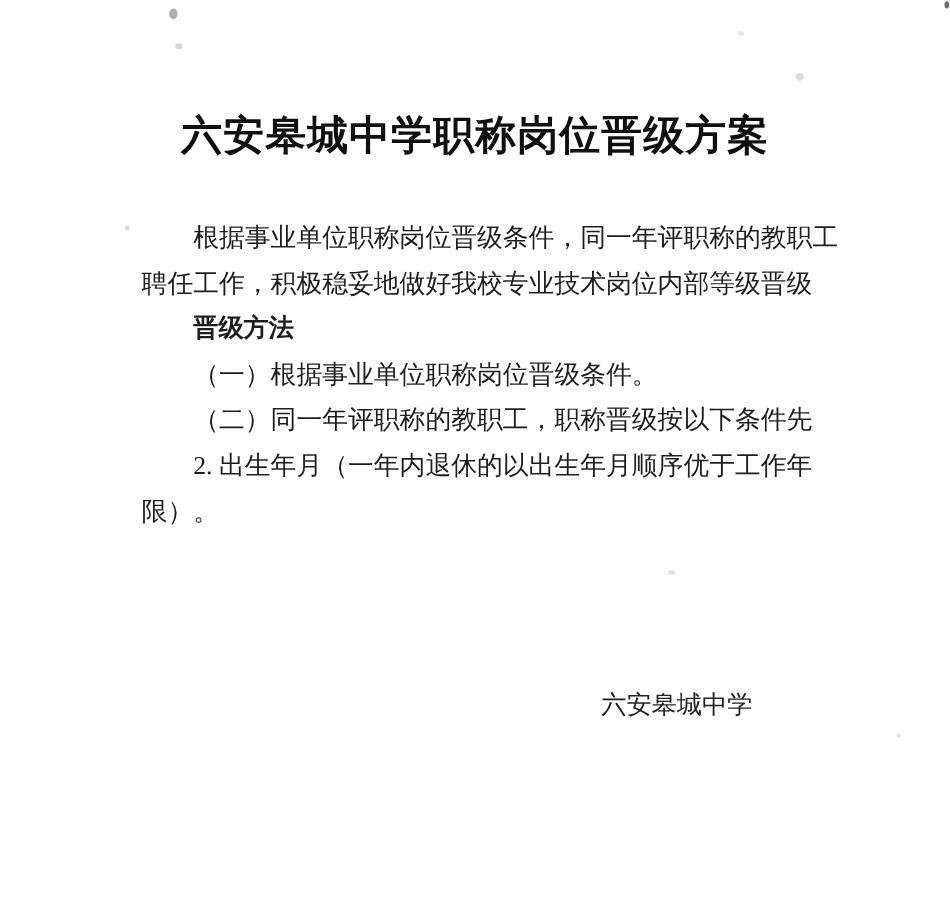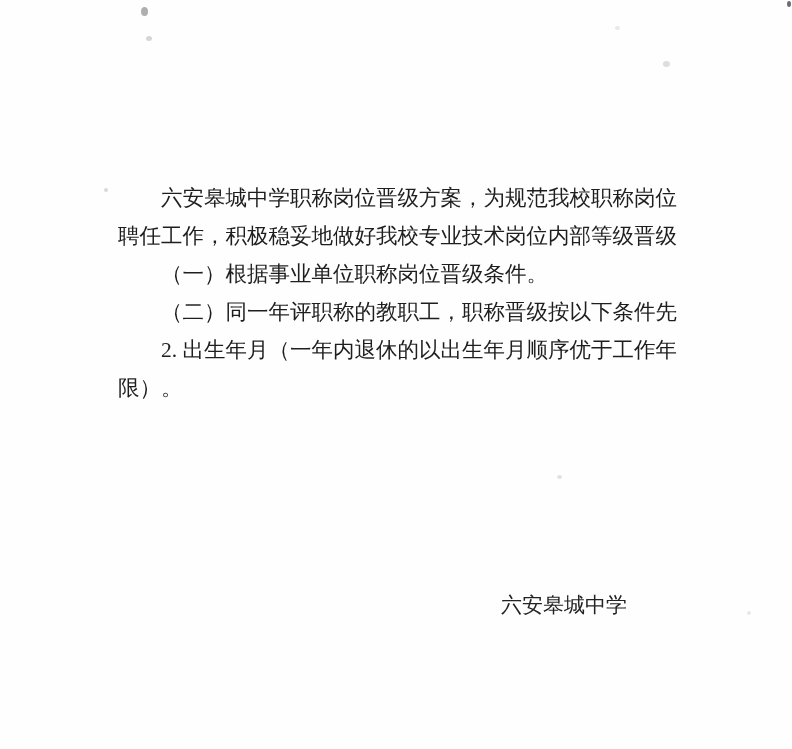--- a/index.html
+++ b/index.html
@@ -39,21 +39,21 @@
   }
   .line { white-space: nowrap; }
   .indent { padding-left: 43px; }
   .section-heading {
     font-family: "Liberation Sans", "DejaVu Sans", sans-serif;
     font-weight: 700;
     font-size: 21px;
   }
   .signature-block {
     position: absolute;
-    top: 586px;
+    top: 568px;
     left: 428px;
     width: 272px;
     text-align: center;
     font-size: 21px;
     line-height: 38px;
     color: #222;
   }
   
   .speck {
     position: absolute;
@@ -76,26 +76,28 @@
 
   <span class="speck s1"></span>
   <span class="speck s2"></span>
   <span class="speck s3"></span>
   <span class="speck s4"></span>
   <span class="speck s5"></span>
   <span class="speck s6"></span>
   <span class="speck s7"></span>
   <span class="speck s8"></span>
 
+  <h1 class="doc-title">六安皋城中学职称岗位晋级方案</h1>
 
   <div class="body-block">
 
-    <div class="line indent">六安皋城中学职称岗位晋级方案，为规范我校职称岗位</div>
+    <div class="line indent">根据事业单位职称岗位晋级条件，同一年评职称的教职工</div>
     <div class="line">聘任工作，积极稳妥地做好我校专业技术岗位内部等级晋级</div>
 
+    <div class="line indent section-heading">晋级方法</div>
 
     <div class="line indent">（一）根据事业单位职称岗位晋级条件。</div>
 
     <div class="line indent">（二）同一年评职称的教职工，职称晋级按以下条件先</div>
 
 
     <div class="line indent">2. 出生年月（一年内退休的以出生年月顺序优于工作年</div>
     <div class="line">限）。</div>
 
   </div>

